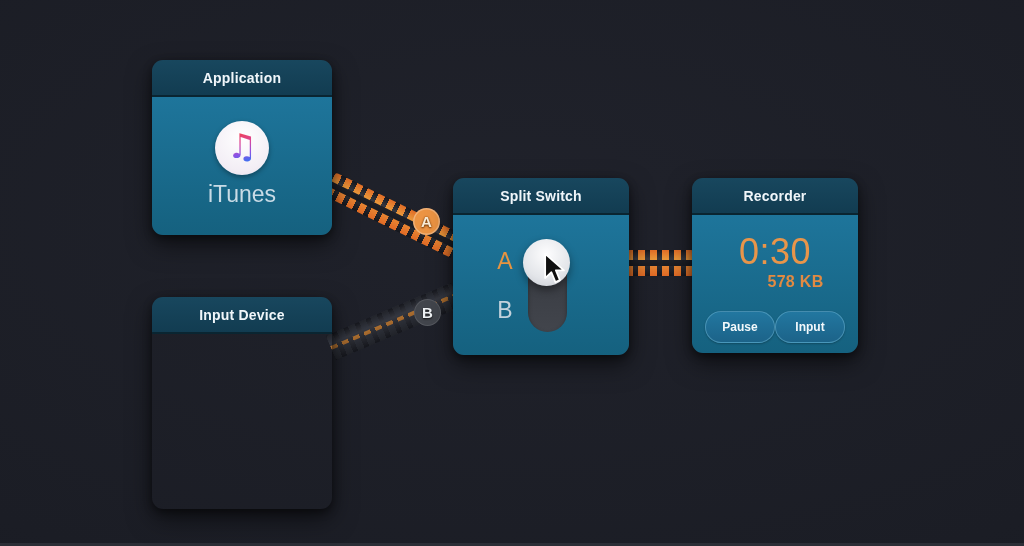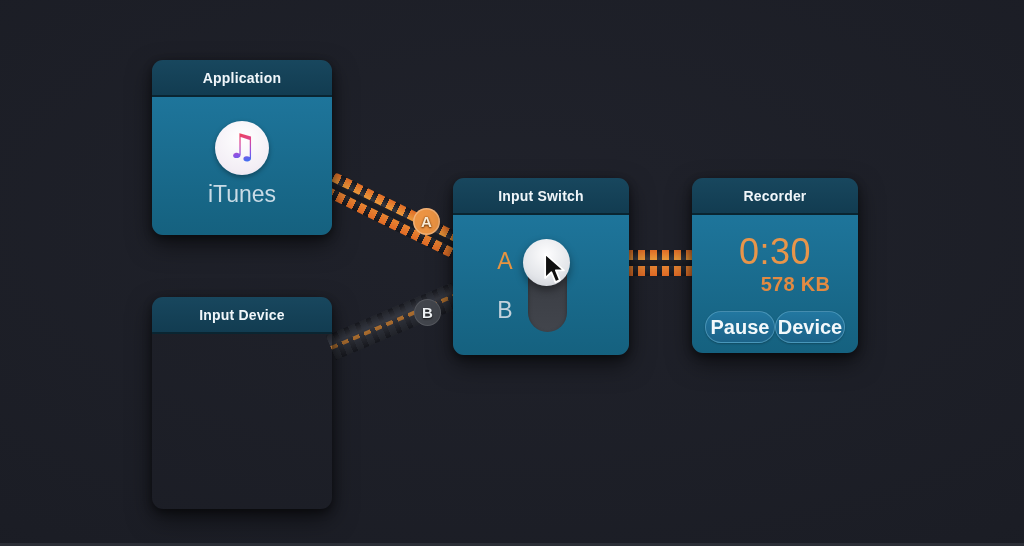--- a/index.html
+++ b/index.html
@@ -82,26 +82,26 @@
   .toggle-knob{
     position:absolute;left:70px;top:24px;width:47px;height:47px;border-radius:50%;
     background:radial-gradient(circle at 50% 32%,#fdfdfe,#e3e5e9 62%,#c6cad1);
     box-shadow:0 4px 9px rgba(0,0,0,.4);
   }
 
   
   .rec-time{position:absolute;left:0;right:0;top:16px;text-align:center;
     color:#e8954a;font-size:36px;font-weight:500;letter-spacing:.5px;}
   .rec-size{position:absolute;left:0;right:0;top:58px;text-align:center;
-    color:#e28a42;font-size:20px;font-weight:700;letter-spacing:.3px;padding-left:41px;}
+    color:#e28a42;font-size:16px;font-weight:700;letter-spacing:.3px;padding-left:41px;}
   .rec-buttons{position:absolute;left:13px;right:13px;top:96px;display:flex;justify-content:space-between;}
   .rec-btn{
     width:69px;height:30px;border-radius:16px;border:1px solid rgba(120,190,220,.45);
     background:linear-gradient(180deg,#2277a0,#1c6389);
-    color:#f2f8fb;font-size:20px;font-weight:600;
+    color:#f2f8fb;font-size:12px;font-weight:600;
     display:flex;align-items:center;justify-content:center;
     box-shadow:0 1px 2px rgba(0,0,0,.25);
   }
 
   .cursor{position:absolute;z-index:6;}
 </style>
 </head>
 <body>
 
 <div class="stage">
@@ -140,40 +140,40 @@
   </div>
 
   <div class="node" style="left:152px;top:297px;width:180px;height:212px;">
     <div class="node-header">
       <span>Input Device</span>
     </div>
   </div>
 
   <div class="node" style="left:453px;top:178px;width:176px;height:177px;">
     <div class="node-header">
-      <span>Input Switch</span>
+      <span>Split Switch</span>
     </div>
     <div class="node-body">
       <div class="opt opt-a">A</div>
       <div class="opt opt-b">B</div>
       <div class="toggle-track"></div>
       <div class="toggle-knob"></div>
     </div>
   </div>
 
   <div class="node" style="left:692px;top:178px;width:166px;height:175px;">
     <div class="node-header">
       <span>Recorder</span>
     </div>
     <div class="node-body">
       <div class="rec-time">0:30</div>
       <div class="rec-size">578 KB</div>
       <div class="rec-buttons">
         <div class="rec-btn">Pause</div>
-        <div class="rec-btn">Device</div>
+        <div class="rec-btn">Input</div>
       </div>
     </div>
   </div>
 
   <svg class="cursor" style="left:543px;top:253px;" width="24" height="34" viewBox="0 0 26 38">
     <path d="M2 1 L2 28 L9 21.5 L13.5 32.5 L18.5 30.3 L14 19.5 L23 19.5 Z" fill="#101010" stroke="#ffffff" stroke-width="2" stroke-linejoin="round"></path>
   </svg>
 
   <div class="bottom-line"></div>
 </div>

